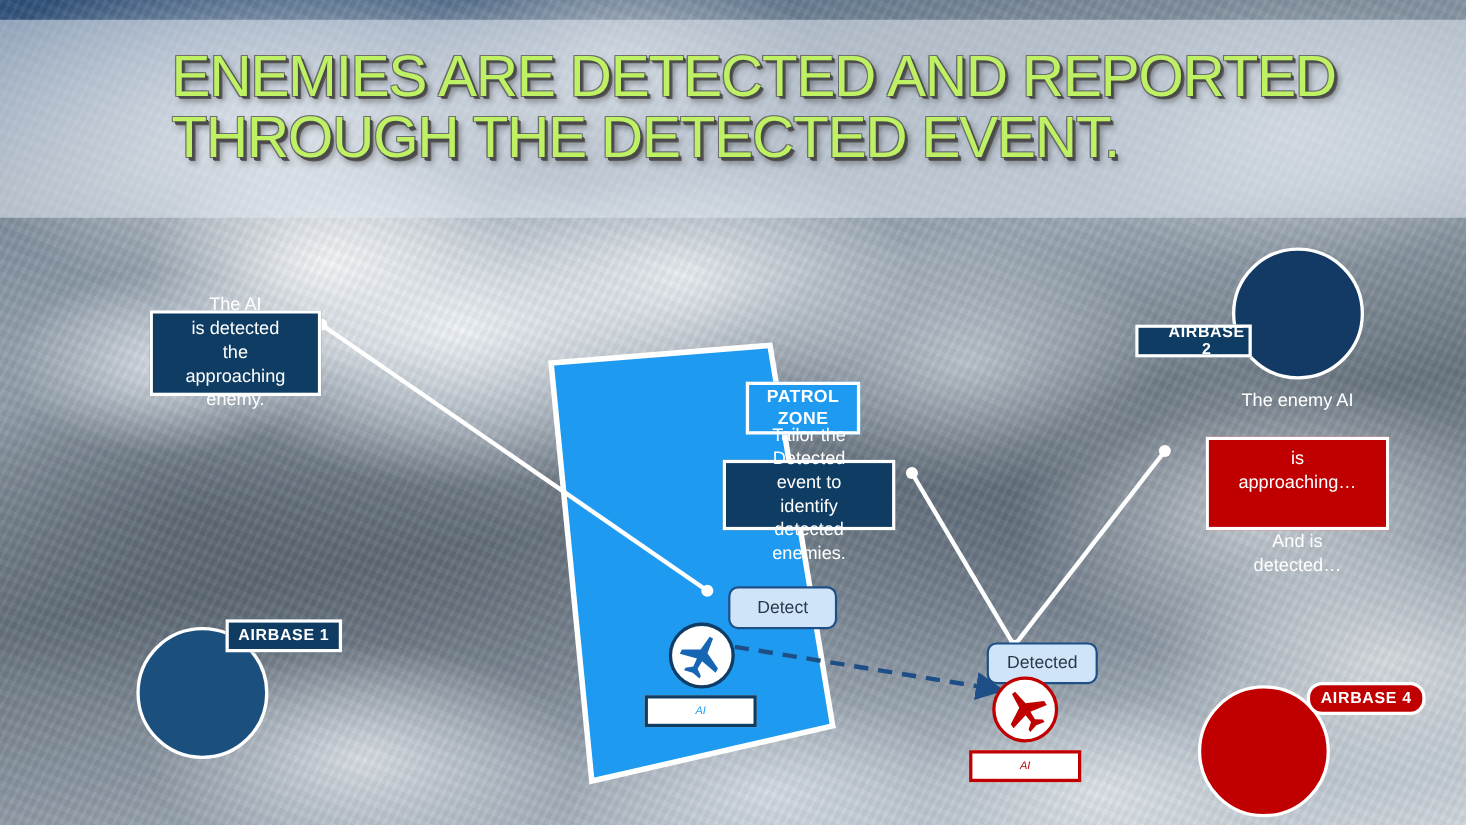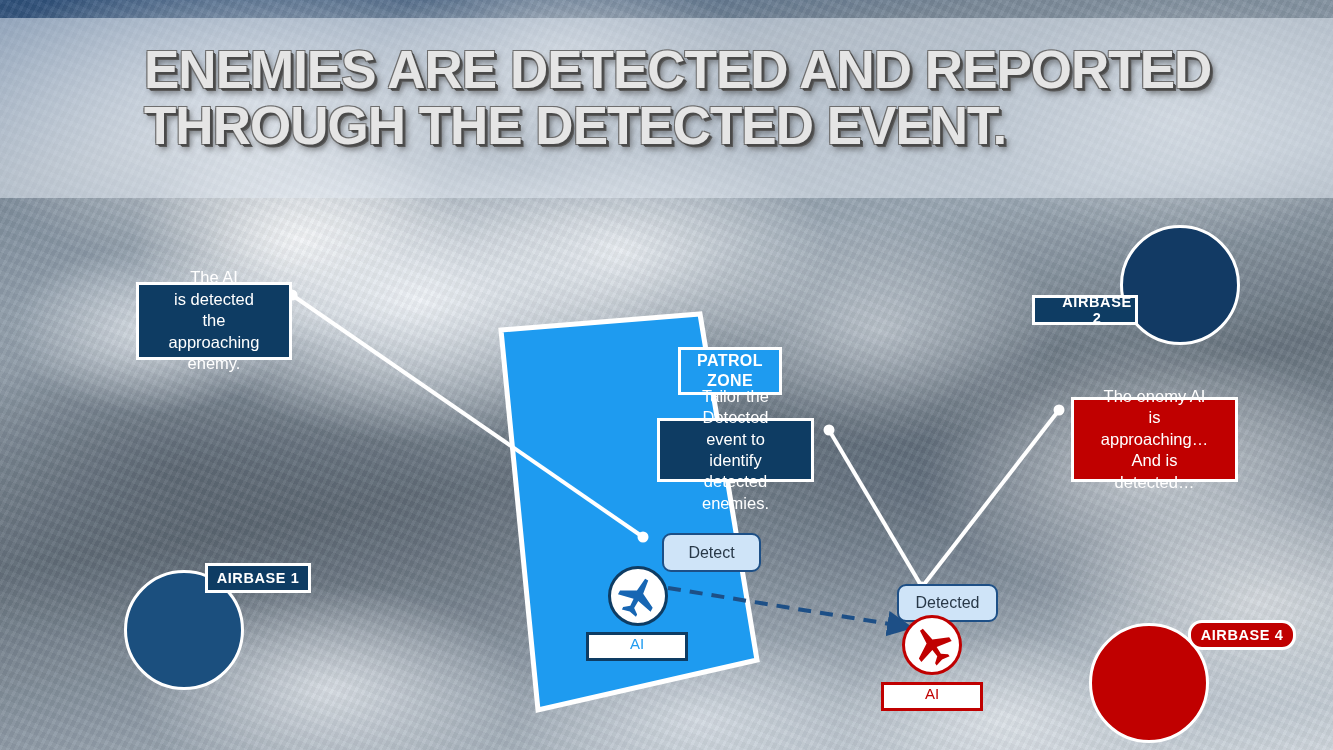--- a/index.html
+++ b/index.html
@@ -30,39 +30,39 @@
       linear-gradient(170deg,#2d4f79 0%, #7b8a99 18%, #9aa7b3 38%, #68747f 58%, #8e9aa6 76%, #b9c3cc 92%, #cfd6dd 100%);
   }
   .sky:after{content:"";position:absolute;inset:0;
     background:
       repeating-linear-gradient(118deg, rgba(255,255,255,.05) 0 3px, rgba(0,0,0,.035) 3px 7px),
       repeating-linear-gradient(22deg,  rgba(255,255,255,.035) 0 5px, rgba(0,0,0,.025) 5px 11px);
     opacity:.85;}
   
   .title-band{position:absolute;left:0;top:18px;width:1333px;height:180px;
     background:rgba(226,234,242,.55);}
-  .title{position:absolute;left:144px;top:42px;width:1120px;
-    font-size:53px;font-weight:bold;letter-spacing:-1px;line-height:1.05;
-    color:#e5e5e5;
+  .title{position:absolute;left:156px;top:42px;width:1120px;
+    font-size:53px;font-weight:normal;letter-spacing:-1px;line-height:1.05;
+    color:#bef264;
     text-shadow:
       2px 2px 0 #4a4a4a, 3px 3px 0 #5a5a5a, -1px -1px 0 #6e6e6e,
       1px -1px 0 #6e6e6e, -1px 1px 0 #6e6e6e, 4px 5px 6px rgba(40,40,40,.55);}
   
   svg.overlay{position:absolute;inset:0;width:1333px;height:750px;}
   
   .box{position:absolute;box-sizing:border-box;display:flex;align-items:center;
     justify-content:center;text-align:center;color:#fff;}
   .navy{background:#0e3c63;border:3px solid #ffffff;}
   .red{background:#c00000;border:3px solid #ffffff;}
   .brightblue{background:#1e9bf0;border:3px solid #ffffff;}
   .callout{font-size:16.5px;line-height:1.3;padding:8px 26px;}
   .tag{font-size:14.5px;font-weight:bold;letter-spacing:.6px;}
   .zone-label{font-size:16px;font-weight:bold;line-height:1.25;letter-spacing:.4px;}
   .ai-box{position:absolute;box-sizing:border-box;background:#ffffff;
-    display:flex;align-items:flex-start;justify-content:center;font-size:15px;}
+    display:flex;align-items:center;justify-content:center;font-size:10px;font-style:italic;}
   .ai-blue{border:3px solid #0e3c63;color:#1e9bf0;}
   .ai-red{border:3px solid #c00000;color:#c00000;}
   .evt{position:absolute;box-sizing:border-box;background:#cfe4f8;
     border:2px solid #1d4f86;border-radius:9px;color:#283848;font-size:16px;
     display:flex;align-items:center;justify-content:center;margin-left:25px;}
   .circle{position:absolute;border-radius:50%;border:3px solid #ffffff;box-sizing:border-box;}
   .jet{position:absolute;border-radius:50%;background:#ffffff;box-sizing:border-box;
     display:flex;align-items:center;justify-content:center;}
   .jet-blue{border:3px solid #0e3c63;}
   .jet-red{border:3px solid #c00000;}
@@ -127,21 +127,21 @@
     <span>is detected the</span>
     <span>approaching enemy.</span>
   </div>
 
   <div class="box navy callout" style="left:657px;top:418px;width:157px;height:64px;flex-direction:column;">
     <span>Tailor the Detected</span>
     <span>event to identify</span>
     <span>detected enemies.</span>
   </div>
 
-  <div class="box red callout" style="left:1071px;top:397px;width:167px;height:85px;flex-direction:column;">
+  <div class="box red callout" style="left:1096px;top:397px;width:167px;height:85px;flex-direction:column;gap:32px;">
     <span>The enemy AI</span>
     <span>is approaching…</span>
     <span>And is detected…</span>
   </div>
 
   <div class="evt" style="left:637px;top:533px;width:99px;height:39px;">
     <span>Detect</span>
   </div>
   <div class="evt" style="left:872px;top:584px;width:101px;height:38px;">
     <span>Detected</span>

